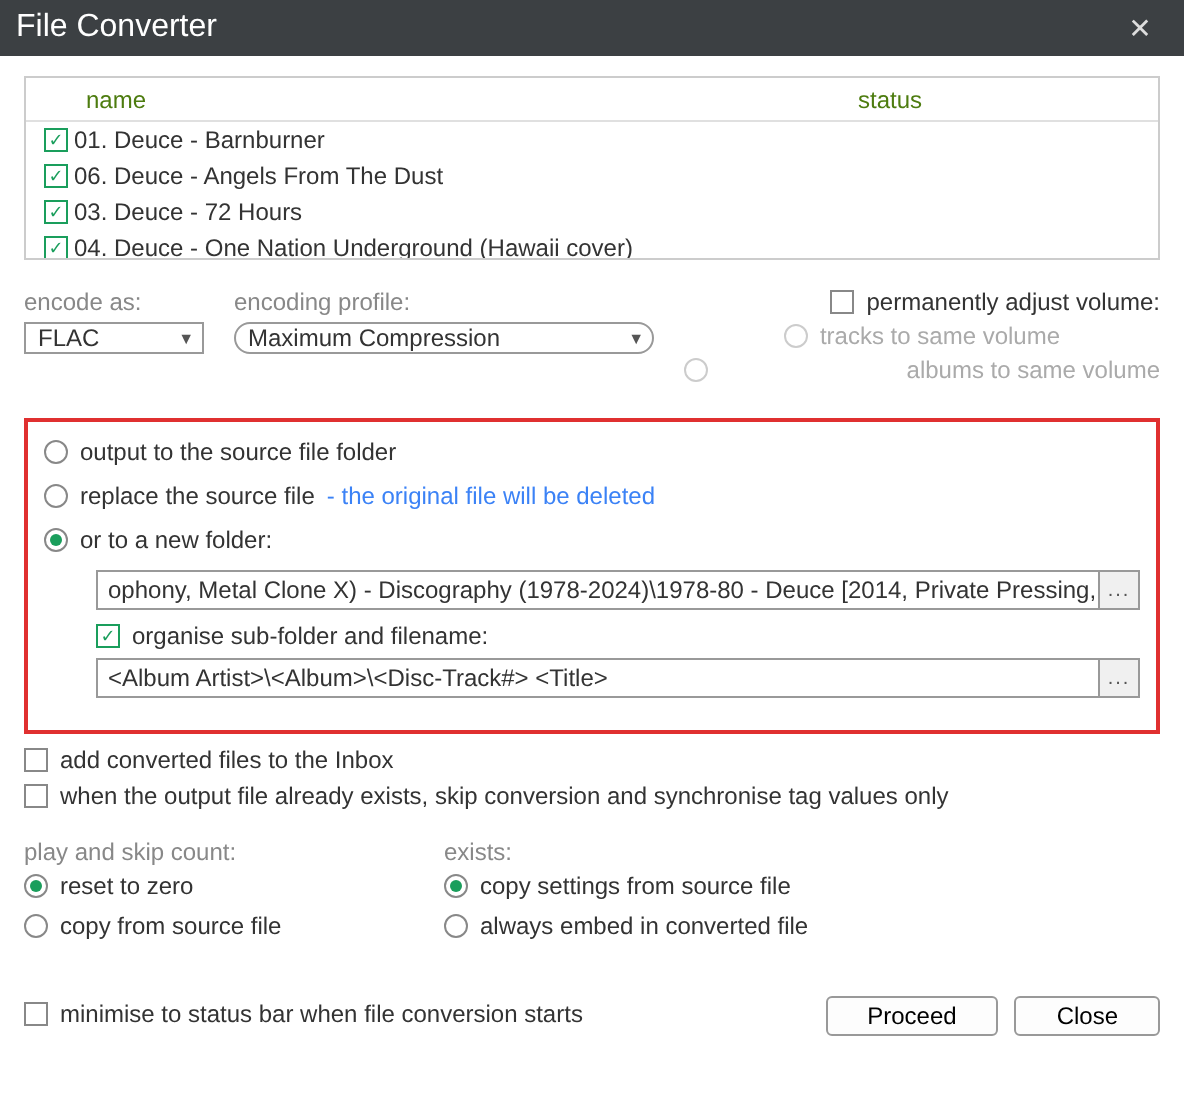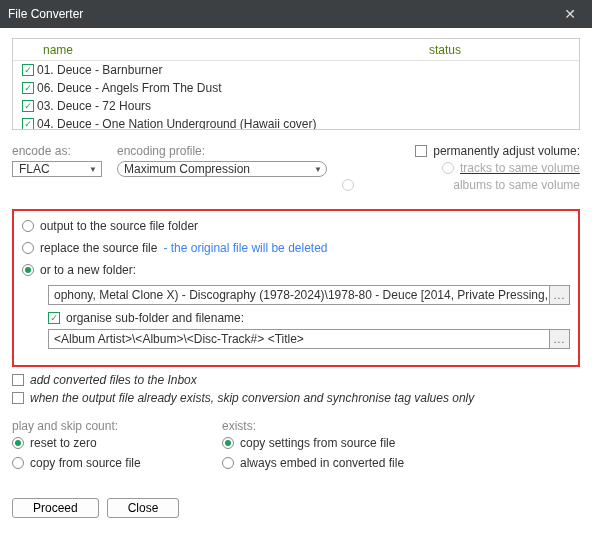--- a/index.html
+++ b/index.html
@@ -1,18 +1,18 @@
 <!DOCTYPE html>
 <html><head>
 <meta charset="utf-8">
 <style>
 * { box-sizing: border-box; margin: 0; padding: 0; }
 body { font-family: "Segoe UI", Tahoma, sans-serif; font-size: 12px; color: #333; background: #fff; width: 592px; height: 553px; overflow: hidden; }
 .titlebar { background: #3c4043; color: #fff; height: 28px; display: flex; align-items: center; padding: 0 8px; justify-content: space-between; }
-.titlebar-title { font-size: 12px; }
+.titlebar-title { font-size: 16px; }
 .close-x { width: 28px; text-align: center; cursor: pointer; font-size: 14px; color: #ddd; }
 .dialog-body { padding: 10px 12px 8px 12px; }
 .file-list { border: 1px solid #ccc; height: 92px; overflow-y: scroll; background: #fff; }
 .file-list-header { display: flex; height: 22px; align-items: center; border-bottom: 1px solid #e0e0e0; font-size: 12px; color: #4d7c0f; }
 .col-name { flex: 1; padding-left: 30px; }
 .col-status { width: 150px; }
 .file-row { display: flex; align-items: center; height: 18px; padding: 0 6px; font-size: 12px; }
 .file-row .chk { width: 18px; display: inline-flex; align-items: center; justify-content: center; }
 .checkbox-g { width: 12px; height: 12px; border: 1px solid #1a9e5c; display: inline-flex; align-items: center; justify-content: center; font-size: 9px; color: #1a9e5c; line-height: 1; }
 .encode-row { display: flex; margin-top: 14px; align-items: flex-start; }
@@ -29,21 +29,21 @@
 .radio-o.on::after { content: ""; width: 6px; height: 6px; background: #1a9e5c; border-radius: 50%; }
 .radio-o.disabled { border-color: #ccc; }
 .txt-disabled { color: #aaa; }
 .red-box { border: 2px solid #e03030; padding: 8px 8px 10px 8px; margin-top: 14px; }
 .folder-opts .radio-line { margin-bottom: 8px; justify-content: flex-start; }
 .hint { color: #3b82f6; }
 .text-input-row { display: flex; align-items: center; margin: 2px 0 6px 26px; }
 .text-input { flex: 1; border: 1px solid #999; height: 20px; padding: 0 5px; font-size: 12px; background: #fff; white-space: nowrap; overflow: hidden; display: flex; align-items: center; }
 .browse-btn { width: 20px; height: 20px; border: 1px solid #999; border-left: none; background: #f0f0f0; display: flex; align-items: center; justify-content: center; font-size: 10px; letter-spacing: 1px; color: #555; }
 .sub-chk-line { display: flex; align-items: center; gap: 6px; margin-left: 26px; margin-bottom: 4px; }
-.post-opts { margin-top: 6px; font-style: italic; }
+.post-opts { margin-top: 6px; }
 .post-opts .chk-line { justify-content: flex-start; margin-bottom: 4px; }
 .cols-row { display: flex; margin-top: 14px; }
 .cols-row .col { width: 210px; }
 .cols-row .radio-line { margin-bottom: 6px; }
 .footer { display: flex; align-items: center; margin-top: 22px; gap: 8px; }
 .footer .chk-line { justify-content: flex-start; flex: 1; }
 .btn { border: 1px solid #999; background: #fdfdfd; height: 20px; padding: 0 20px; font-size: 12px; border-radius: 3px; cursor: pointer; }
 ::-webkit-scrollbar { width: 15px; }
 ::-webkit-scrollbar-track { background: #f0f0f0; }
 ::-webkit-scrollbar-thumb { background: #c8c8c8; }
@@ -102,21 +102,21 @@
       <div class="combo" style="width:210px;border-radius:10px;">
         <span>Maximum Compression</span>
         <span class="combo-arrow">▼</span>
       </div>
     </div>
     <div class="encode-col3">
       <div class="chk-line">
         <span class="chk-sq"></span>
         <span>permanently adjust volume:</span>
       </div>
-      <div class="radio-line" style="justify-content:flex-end;text-decoration:underline;">
+      <div class="radio-line" style="justify-content:center;">
         <span class="radio-o disabled"></span>
         <span class="txt-disabled">tracks to same volume</span>
       </div>
       <div class="radio-line" style="justify-content:space-between;">
         <span class="radio-o disabled"></span>
         <span class="txt-disabled">albums to same volume</span>
       </div>
     </div>
   </div>
 
@@ -184,17 +184,21 @@
         <span>copy settings from source file</span>
       </div>
       <div class="radio-line">
         <span class="radio-o"></span>
         <span>always embed in converted file</span>
       </div>
     </div>
   </div>
 
   <div class="footer">
+    <div class="chk-line">
+      <span class="chk-sq"></span>
+      <span>minimise to status bar when file conversion starts</span>
+    </div>
     <button class="btn">Proceed</button>
     <button class="btn">Close</button>
   </div>
 
 </div>
 
 </body></html>

